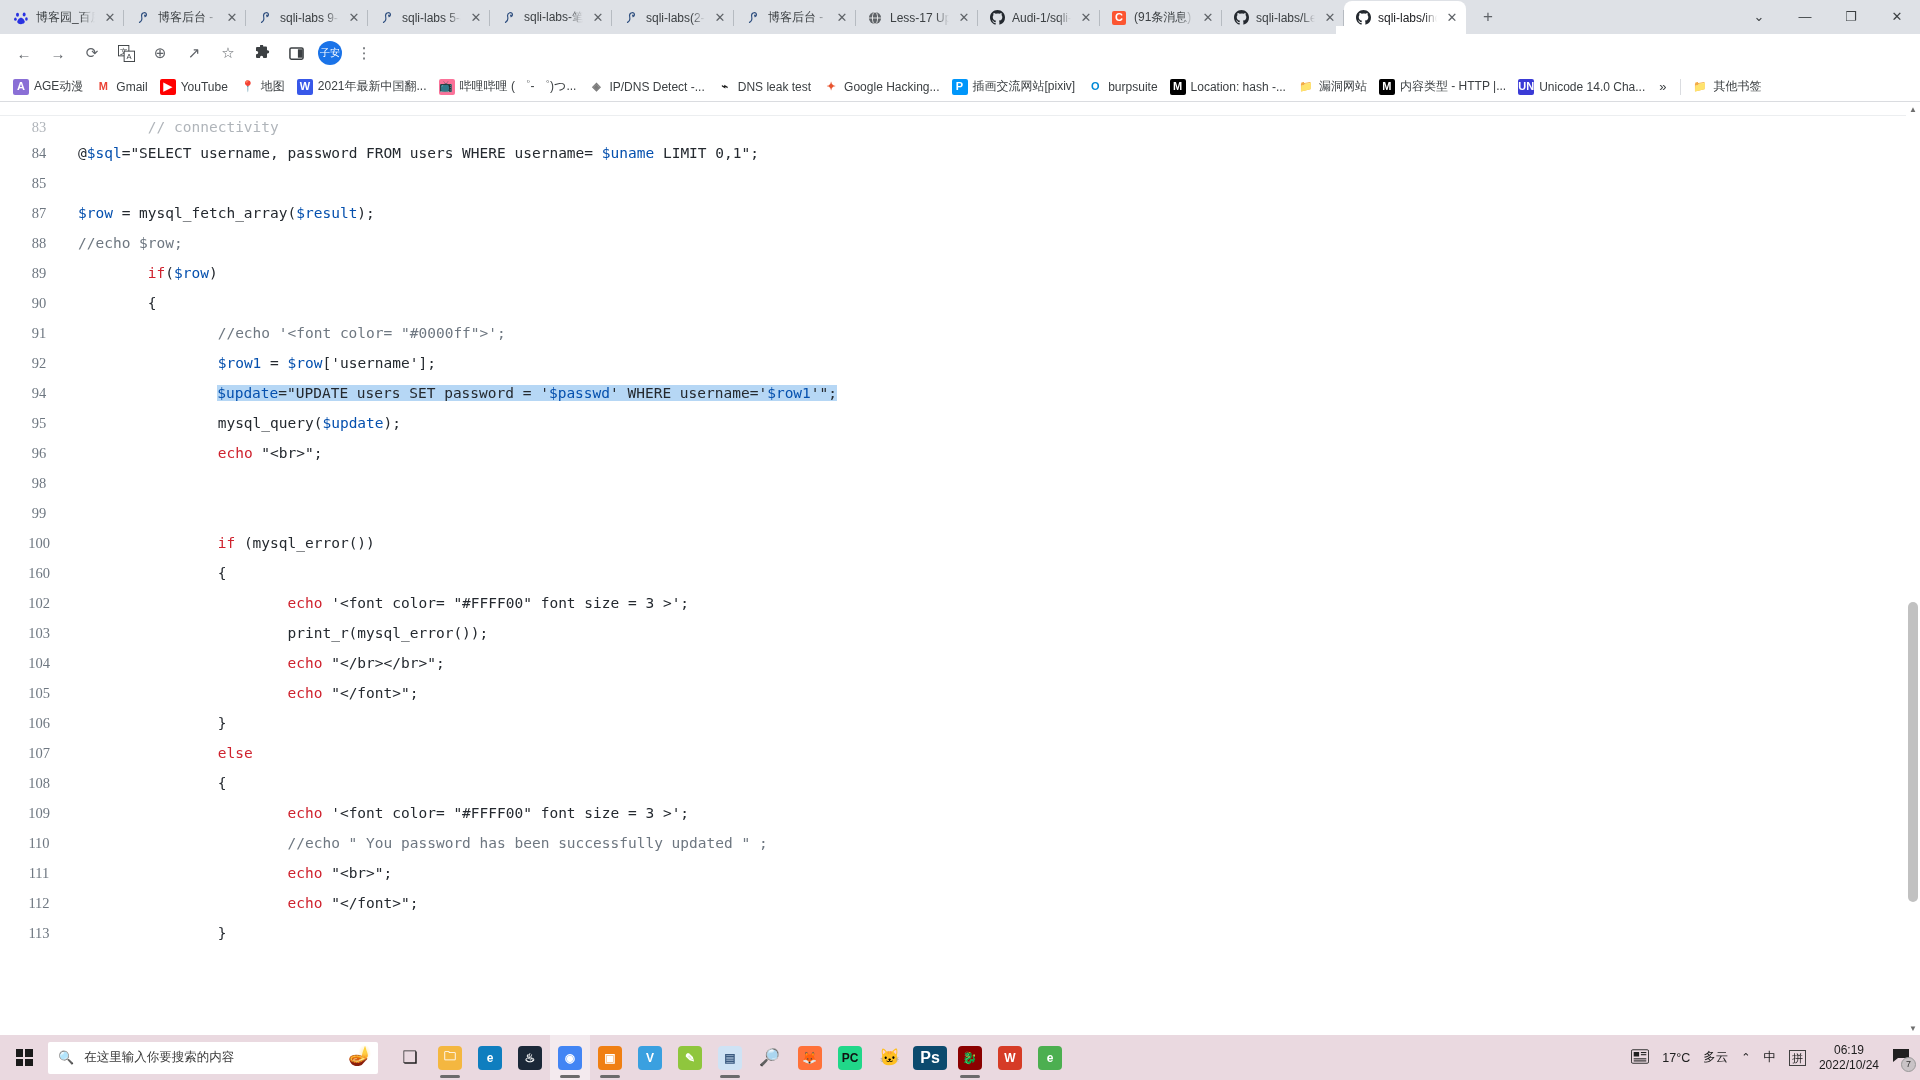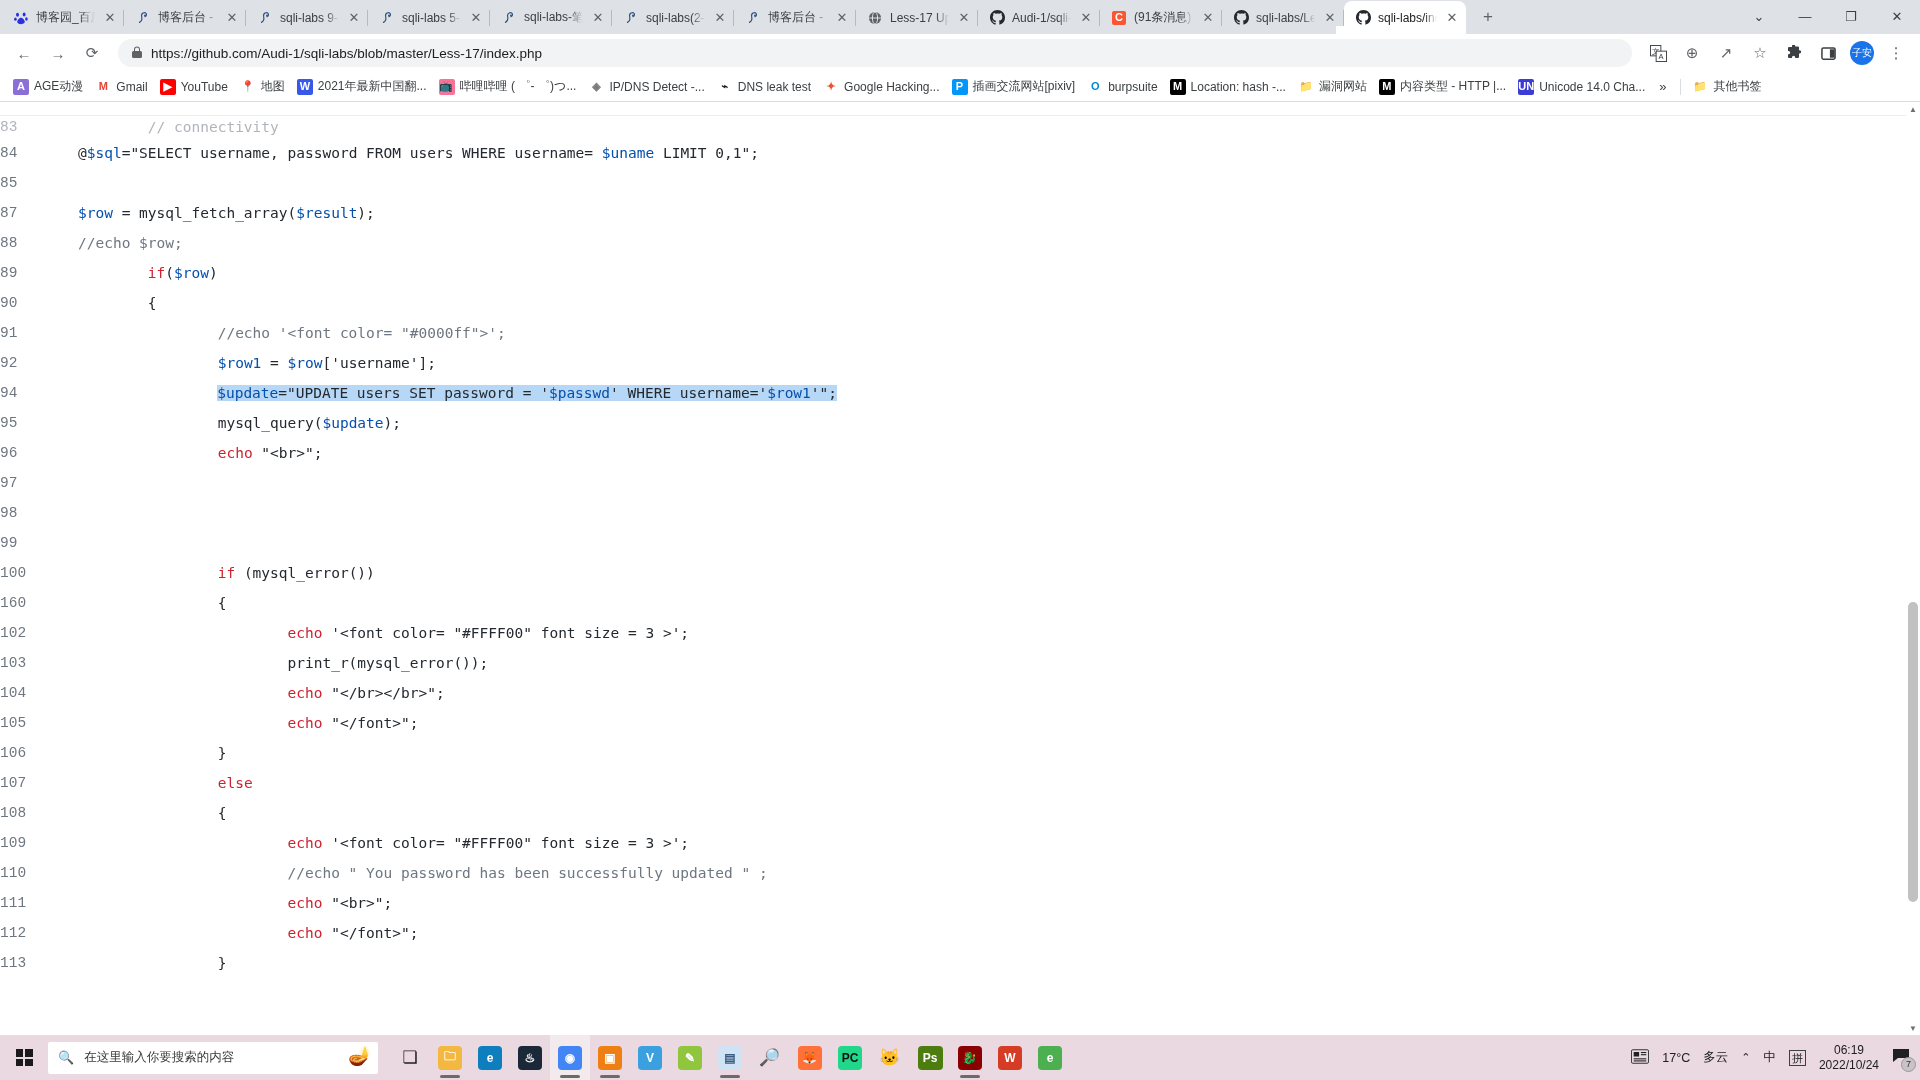--- a/index.html
+++ b/index.html
@@ -135,24 +135,24 @@
   }
   .codewrap {
     position:absolute; left:0; top:0; right:0; bottom:0;
     padding-top: 0px;
   }
   .topfade { height: 14px; border-bottom: 1px solid #eceef0; }
   table.code { border-collapse: collapse; width: 100%; }
   table.code td { vertical-align: top; padding: 0; }
   td.ln {
     width: 78px;
-    text-align: left;
+    text-align: center;
     padding-right: 16px;
     color: #6e7781;
-    font-family: Liberation Mono, monospace;
+    font-family: Liberation Serif, serif;
     font-size: 14.5px;
     line-height: 30px;
     user-select: none;
     white-space: nowrap;
   }
   td.lc {
     font-family: "DejaVu Sans Mono", monospace;
     font-size: 14.5px;
     line-height: 30px;
     color: #24292f;
@@ -367,28 +367,20 @@
       <div>—</div>
       <div>❐</div>
       <div>✕</div>
     </div>
   </div>
 
   <div class="toolbar">
     <div class="tb-btn">←</div>
     <div class="tb-btn">→</div>
     <div class="tb-btn">⟳</div>
-    <div class="omnibox">
-      <span class="lock">
-        <svg width="10" height="13" viewBox="0 0 10 13" aria-hidden="true">
-            <path d="M2 5V3.5a3 3 0 016 0V5h.5A1.5 1.5 0 0110 6.5v4A1.5 1.5 0 018.5 12h-7A1.5 1.5 0 010 10.5v-4A1.5 1.5 0 011.5 5H2zm1 0h4V3.5a2 2 0 10-4 0V5z" fill="#5f6368"></path>
-          </svg>
-      </span>
-      <span class="url">https://github.com/Audi-1/sqli-labs/blob/master/Less-17/index.php</span>
-    </div>
     <div class="tb-right">
       <div class="tb-btn" style="font-size:11px">
         <svg width="17" height="17" viewBox="0 0 18 18">
             <rect x="0.5" y="0.5" width="11" height="11" fill="none" stroke="#3c4043"></rect>
             <text x="2" y="9" font-size="8" fill="#3c4043" font-family="Liberation Sans">文</text>
             <rect x="6.5" y="6.5" width="11" height="11" fill="#fff" stroke="#3c4043"></rect>
             <text x="9" y="15" font-size="8" fill="#3c4043" font-family="Liberation Sans">A</text>
           </svg>
       </div>
       <div class="tb-btn">⊕</div>
@@ -526,24 +518,20 @@
               <td class="ln">94</td>
               <td class="lc"><span class="inner" style="margin-left: 139.2px;"><span class="v">$update</span><span class="s">="UPDATE users SET password = '</span><span class="v">$passwd</span><span class="s">' WHERE username='</span><span class="v">$row1</span><span class="s">'";</span></span></td>
             </tr>
             <tr>
               <td class="ln">95</td>
               <td class="lc"><span class="inner"><span class="s">                mysql_query(</span><span class="v">$update</span><span class="s">);</span></span></td>
             </tr>
             <tr>
               <td class="ln">96</td>
               <td class="lc"><span class="inner"><span class="s">                </span><span class="k">echo</span><span class="s"> "&lt;br&gt;";</span></span></td>
-            </tr>
-            <tr>
-              <td class="ln">97</td>
-              <td class="lc"><span class="inner">&nbsp;</span></td>
             </tr>
             <tr>
               <td class="ln">98</td>
               <td class="lc"><span class="inner">&nbsp;</span></td>
             </tr>
             <tr>
               <td class="ln">99</td>
               <td class="lc"><span class="inner">&nbsp;</span></td>
             </tr>
             <tr>
@@ -665,21 +653,21 @@
       <div class="tbi">
         <span style="background:#ff7139;color:#ffffff;width:24px;height:24px;border-radius:4px;display:flex;align-items:center;justify-content:center;font-size:12px;font-weight:bold">🦊</span>
       </div>
       <div class="tbi">
         <span style="background:#21d789;color:#111111;width:24px;height:24px;border-radius:4px;display:flex;align-items:center;justify-content:center;font-size:12px;font-weight:bold">PC</span>
       </div>
       <div class="tbi">
         <span style="color:#4a5a7a;font-size:17px">🐱</span>
       </div>
       <div class="tbi">
-        <span style="background:#4d7c0f;color:#ffffff;width:25px;height:24px;border-radius:4px;display:flex;align-items:center;justify-content:center;font-size:12px;font-weight:bold">Ps</span>
+        <span style="background:#0c4a6e;color:#ffffff;width:34px;height:24px;border-radius:4px;display:flex;align-items:center;justify-content:center;font-size:16px;font-weight:bold">Ps</span>
       </div>
       <div class="tbi">
         <span style="background:#8b0000;color:#ffffff;width:24px;height:24px;border-radius:4px;display:flex;align-items:center;justify-content:center;font-size:12px;font-weight:bold">🐉</span>
         <span class="uline"></span>
       </div>
       <div class="tbi">
         <span style="background:#d63b26;color:#ffffff;width:24px;height:24px;border-radius:4px;display:flex;align-items:center;justify-content:center;font-size:12px;font-weight:bold">W</span>
       </div>
       <div class="tbi">
         <span style="background:#4caf50;color:#ffffff;width:24px;height:24px;border-radius:4px;display:flex;align-items:center;justify-content:center;font-size:12px;font-weight:bold">e</span>

